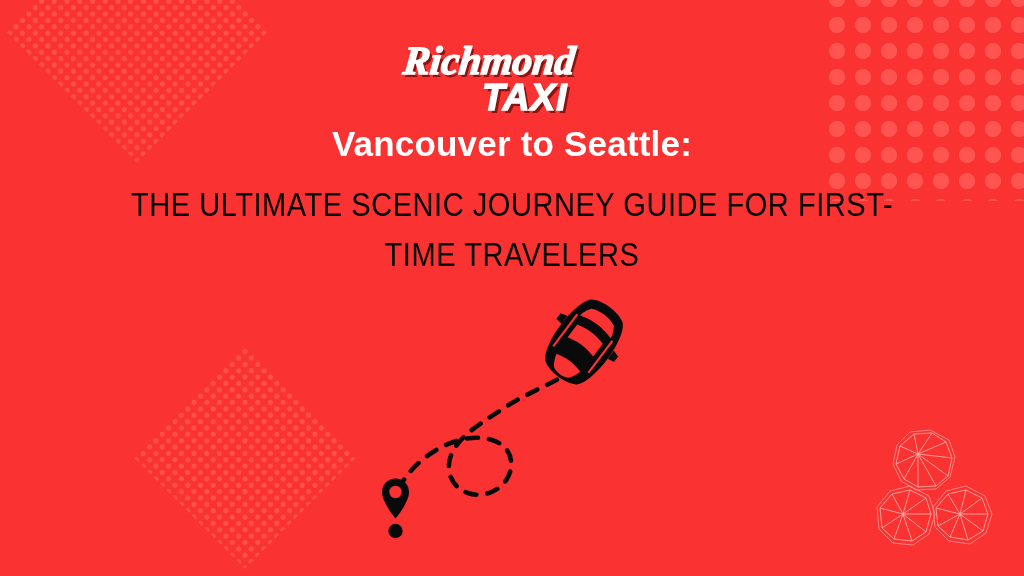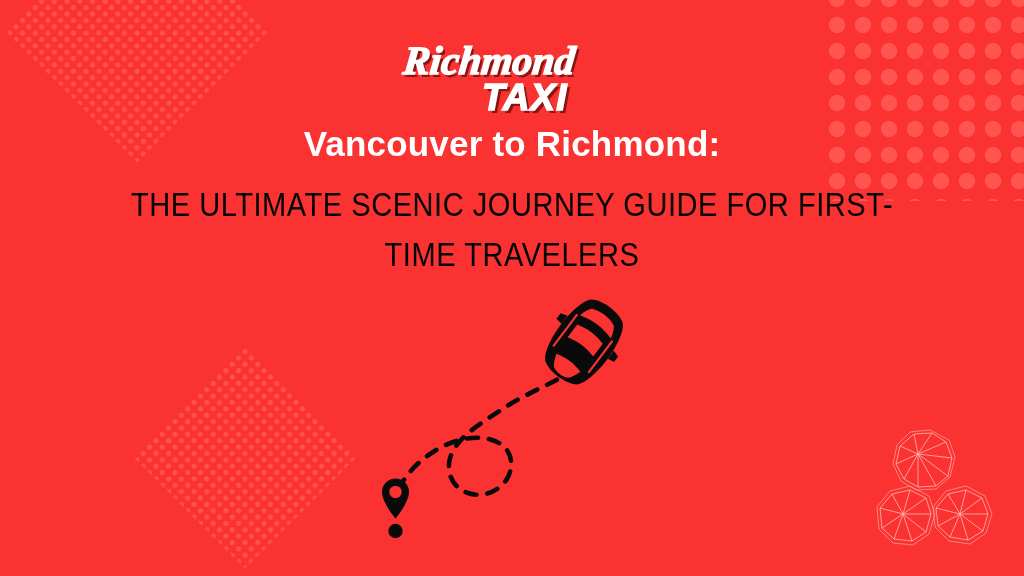--- a/index.html
+++ b/index.html
@@ -173,21 +173,21 @@
 
       <text x="13" y="47" font-family="Liberation Serif, serif" font-size="40" font-style="italic" font-weight="bold" fill="#8A1410" transform="skewX(-6)">Richmond</text>
       <text x="88" y="83" font-family="Liberation Sans, sans-serif" font-size="37" font-style="italic" font-weight="bold" fill="#8A1410" letter-spacing="1">TAXI</text>
 
       <text x="10" y="44" font-family="Liberation Serif, serif" font-size="40" font-style="italic" font-weight="bold" fill="#FFFFFF" stroke="#FFFFFF" stroke-width="1.5" transform="skewX(-6)">Richmond</text>
       <text x="85" y="80" font-family="Liberation Sans, sans-serif" font-size="37" font-style="italic" font-weight="bold" fill="#FFFFFF" stroke="#FFFFFF" stroke-width="1.5" letter-spacing="1">TAXI</text>
     </svg>
   </div>
 
   <div id="headline">
-    <h1 id="title-main">Vancouver to Richmond:</h1>
+    <h1 id="title-main">Vancouver to Seattle:</h1>
     <h2 id="title-sub">THE ULTIMATE SCENIC JOURNEY GUIDE FOR FIRST-TIME TRAVELERS</h2>
   </div>
 
   <div id="illustration">
     <svg viewBox="0 0 300 260" width="300" height="260">
 
       <path d="M 40 210
                C 44 186, 58 168, 78 154
                C 98 140, 122 134, 140 140
                C 156 145, 162 158, 158 172

